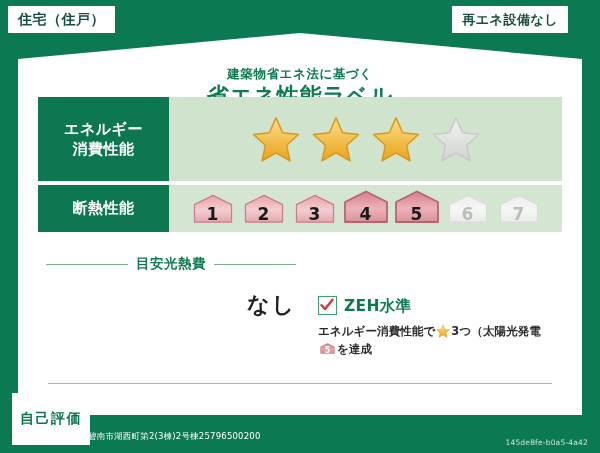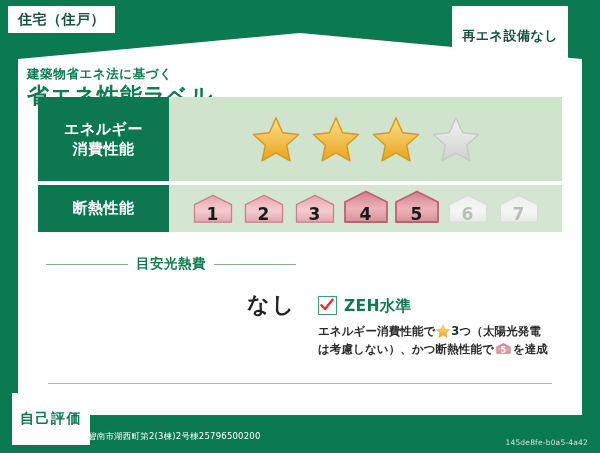--- a/index.html
+++ b/index.html
@@ -10,32 +10,32 @@
   }
   #root{position:relative;width:576px;height:453px;background:#0b7a52;}
 
   
   .tag{
     position:absolute;background:#ffffff;color:#15503c;
     font-weight:700;letter-spacing:.5px;
     display:flex;align-items:center;justify-content:center;
   }
   #tag-left{left:8px;top:6px;height:27px;padding:0 10px;font-size:14px;}
-  #tag-right{right:8px;top:6px;height:27px;padding:16px 10px;font-size:13px;}
+  #tag-right{right:8px;top:6px;height:27px;padding:0 10px;font-size:13px;}
 
   
   #card{
     position:absolute;left:18px;top:33px;width:564px;height:382px;
     background:#ffffff;
     clip-path:polygon(0 26px, 50% 0, 100% 26px, 100% 100%, 0 100%);
   }
   #card-inner{position:absolute;left:0;top:0;width:100%;height:100%;}
 
   
-  #title-wrap{position:absolute;left:9px;top:34px;width:100%;text-align:left;}
+  #title-wrap{position:absolute;left:0;top:34px;width:100%;text-align:center;}
   #title-sub{font-size:12.5px;font-weight:700;color:#0e7a4f;letter-spacing:.6px;line-height:1.1;}
   #title-main{font-size:22px;font-weight:700;color:#0e7a4f;letter-spacing:1px;margin-top:3px;line-height:1.1;}
 
   
   .row{position:absolute;display:flex;align-items:stretch;}
   #row-energy{left:20px;top:64px;width:524px;height:84px;justify-content:flex-end;}
   #row-insul{left:20px;top:152px;width:524px;height:47px;}
 
   .row-label{
     width:131px;flex:0 0 131px;background:#0c7750;color:#fff;
@@ -307,21 +307,21 @@
           <div id="zeh-desc">
             <span>エネルギー消費性能で</span><span class="inline-star"><svg viewBox="0 0 52 50" width="14" height="14">
                   <defs>
                     <linearGradient id="gis0" x1="0" y1="0" x2="0" y2="1">
                       <stop offset="0%" stop-color="#fde08a"></stop>
                       <stop offset="100%" stop-color="#e8a21c"></stop>
                     </linearGradient>
                   </defs>
                   <path d="M26 2 L33.2 18.2 L50.5 20.1 L37.6 31.8 L41.2 48.8 L26 40.2 L10.8 48.8 L14.4 31.8 L1.5 20.1 L18.8 18.2 Z" fill="url(#gis0)" stroke="#d7991a" stroke-width="1.6" stroke-linejoin="round"></path>
                 </svg></span><span>3つ（太陽光発電</span><br>
-            <span>は考慮しない）、かつ断熱性能で</span><span class="inline-badge" id="inline-badge-5"><svg viewBox="0 0 46 34" width="15" height="15" style="position: absolute; left: 0px; top: 0px;">
+            <span class="inline-badge" id="inline-badge-5"><svg viewBox="0 0 46 34" width="15" height="15" style="position: absolute; left: 0px; top: 0px;">
                   <defs>
                     <linearGradient id="bgib0" x1="0" y1="0" x2="0" y2="1">
                       <stop offset="0%" stop-color="#d07f8b"></stop>
                       <stop offset="55%" stop-color="#e9a3ac"></stop>
                       <stop offset="100%" stop-color="#d8919b"></stop>
                     </linearGradient>
                   </defs>
                   <path d="M2 12 L23 1.5 L44 12 L44 32 L2 32 Z" fill="url(#bgib0)" stroke="#b9636f" stroke-width="1.4" stroke-linejoin="round"></path>
                 </svg><span class="ib-num">5</span></span><span>を達成</span>
           </div>

